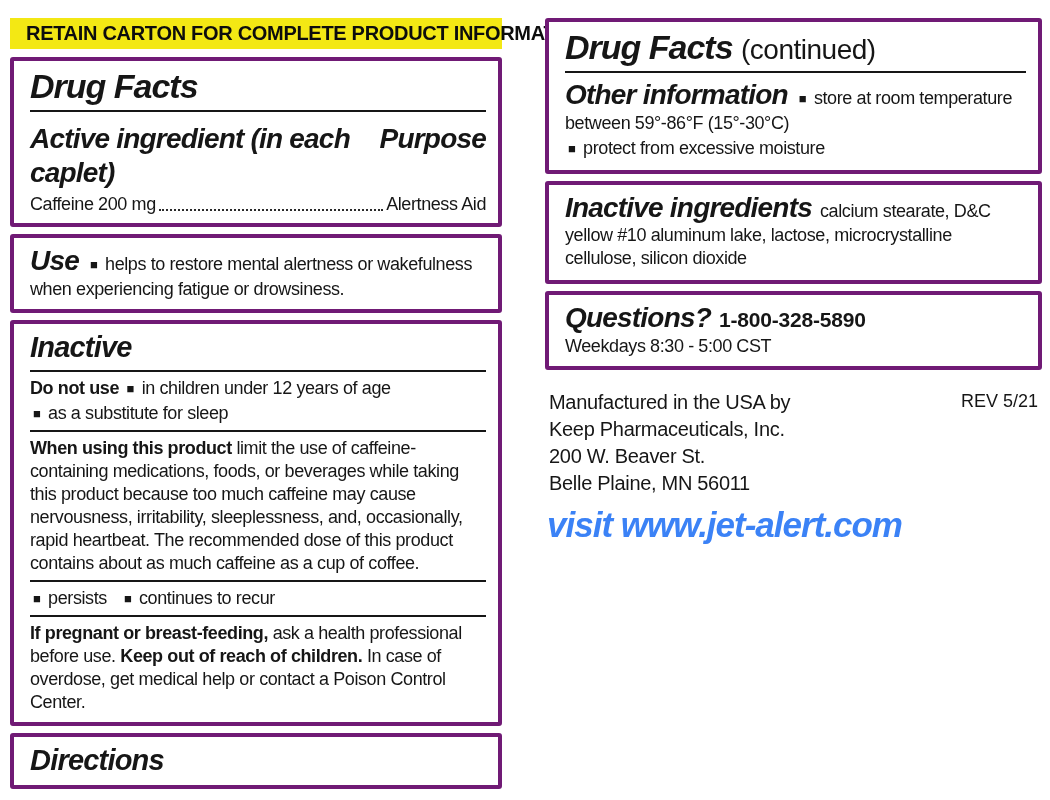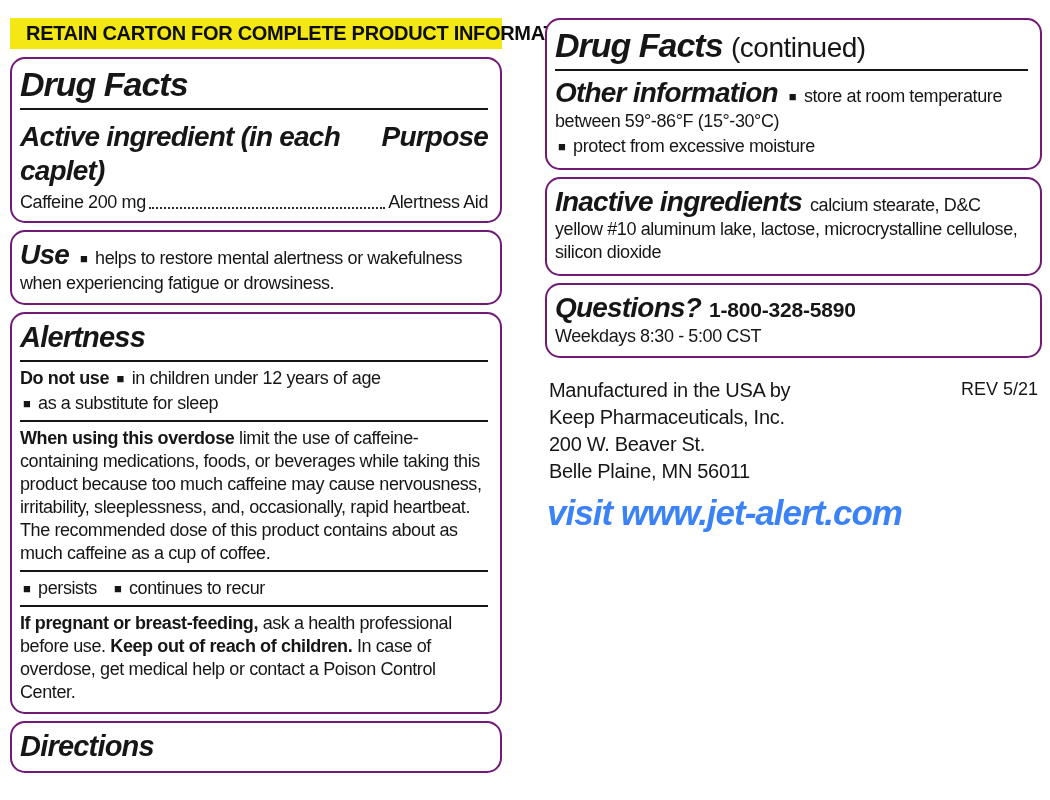--- a/index.html
+++ b/index.html
@@ -19,24 +19,24 @@
     color:#0d0d0d;
     font-weight:bold;
     font-size:20px;
     letter-spacing:-0.3px;
     padding:4px 0 4px 16px;
     margin-bottom:8px;
     white-space:nowrap;
   }
 
   .box {
-    border:2px solid #701a75;
-    border-radius:15px;
+    border:4px solid #701a75;
+    border-radius:3px;
     background:#ffffff;
-    padding:6px 12px 8px 8px;
+    padding:6px 12px 8px 16px;
     margin-bottom:7px;
   }
   .box-title {
     font-weight:bold; font-style:italic;
     font-size:34px; letter-spacing:-1px;
     line-height:1.15;
   }
   .cont-suffix { font-weight:normal; font-style:normal; font-size:28px; letter-spacing:-0.5px; }
   .rule { border:none; border-top:2px solid #161616; margin:4px 0 5px 0; }
   .thin-rule { border:none; border-top:2px solid #161616; margin:5px 0; }
@@ -95,26 +95,26 @@
       <span class="leader"></span>
       <span>Alertness Aid</span>
     </div>
   </section>
 
   <section class="box">
     <p><span class="h2 inline-h">Use</span><span class="sq">■</span> <span>helps to restore mental alertness or wakefulness when experiencing fatigue or drowsiness.</span></p>
   </section>
 
   <section class="box">
-    <div class="h2" style="font-size:29px;">Alertness</div>
+    <div class="h2" style="font-size:29px;">Inactive</div>
     <hr class="thin-rule">
     <div class="line"><b>Do not use</b> <span class="sq">■</span> <span>in children under 12 years of age</span></div>
     <div class="line mt2"><span class="sq">■</span> <span>as a substitute for sleep</span></div>
     <hr class="thin-rule">
-    <p><b>When using this overdose</b> <span>limit the use of caffeine-containing medications, foods, or beverages while taking this product because too much caffeine may cause nervousness, irritability, sleeplessness, and, occasionally, rapid heartbeat. The recommended dose of this product contains about as much caffeine as a cup of coffee.</span></p>
+    <p><b>When using this product</b> <span>limit the use of caffeine-containing medications, foods, or beverages while taking this product because too much caffeine may cause nervousness, irritability, sleeplessness, and, occasionally, rapid heartbeat. The recommended dose of this product contains about as much caffeine as a cup of coffee.</span></p>
     <hr class="thin-rule">
     <div class="line mt2"><span class="sq">■</span> <span>persists</span><span class="sq sq-gap">■</span> <span>continues to recur</span></div>
     <hr class="thin-rule">
     <p><b>If pregnant or breast-feeding,</b> <span>ask a health professional before use.</span> <b>Keep out of reach of children.</b> <span>In case of overdose, get medical help or contact a Poison Control Center.</span></p>
   </section>
 
   <section class="box directions-box">
     <p><span class="h2 inline-h" style="font-size:29px;">Directions</span>  </p>
 
   </section>

